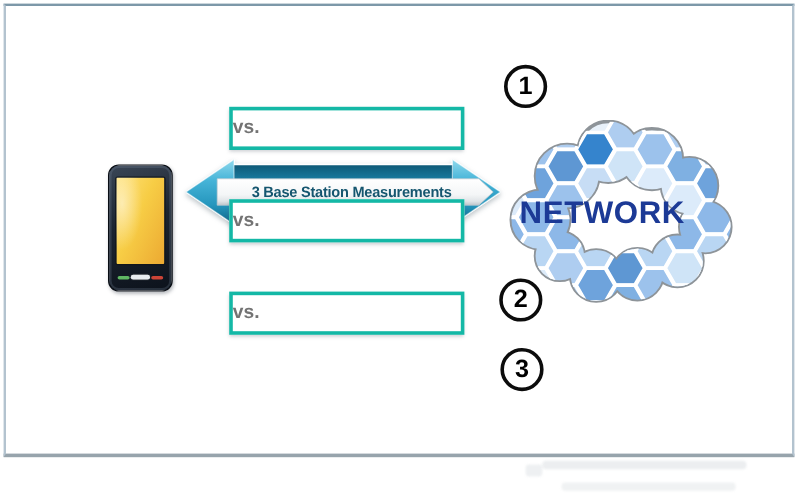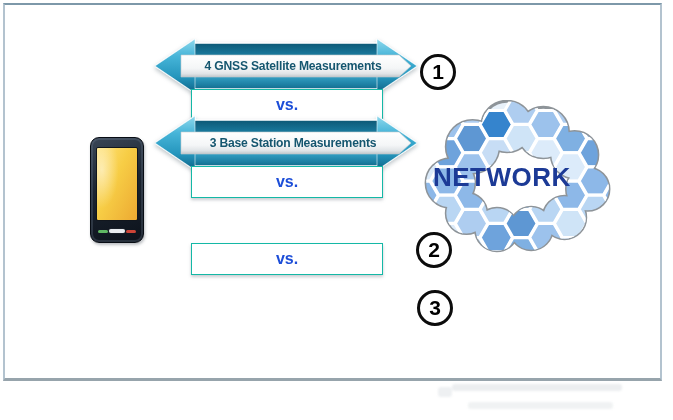--- a/index.html
+++ b/index.html
@@ -26,22 +26,22 @@
   .network-label{position:absolute;left:428px;top:157px;width:166px;text-align:left;
          font-size:26px;font-weight:bold;letter-spacing:.5px;color:#1c3a96;}
   
   .arrow-row{position:absolute;left:150px;width:262px;}
   .arrow-row svg{position:absolute;left:0;top:0;filter:drop-shadow(0 2px 2px rgba(70,90,100,.35));}
   .banner-label{position:absolute;left:26px;width:224px;height:22px;line-height:22px;
          text-align:center;font-size:12.5px;font-weight:bold;color:#15566f;
          letter-spacing:-.2px;transform:scaleX(.97);}
   .a-small{height:54px;} .a-small .banner-label{top:16px;}
   .vs-box{position:absolute;left:186px;width:190px;height:30px;background:#fff;
-         border:1px solid #14b8a6;box-shadow:0 2px 3px rgba(100,110,120,.35);
-         text-align:center;line-height:29px;font-size:16px;font-weight:bold;color:#1d4ed8;}
+         border:3px solid #14b8a6;box-shadow:0 2px 3px rgba(100,110,120,.35);
+         text-align:left;line-height:29px;font-size:16px;font-weight:bold;color:#737373;}
   .badge{position:absolute;width:30px;height:30px;border-radius:50%;border:3px solid #0c0c0c;
          background:#fff;text-align:center;line-height:30px;font-size:21px;font-weight:bold;color:#000;}
   
   .wm{position:absolute;border-radius:3px;filter:blur(1px);}
   .wm1{left:452px;top:384px;width:170px;height:7px;background:rgba(150,160,172,.18);}
   .wm2{left:438px;top:387px;width:14px;height:10px;background:rgba(150,160,172,.16);}
   .wm3{left:468px;top:402px;width:145px;height:7px;background:rgba(150,160,172,.14);}
 </style>
 </head>
 <body>
@@ -157,33 +157,24 @@
   </svg>
   <div class="network-label">NETWORK</div>
 
   <div class="phone">
     <div class="phone-screen"></div>
     <div class="phone-btn btn-green"></div>
     <div class="phone-btn btn-silver"></div>
     <div class="phone-btn btn-red"></div>
   </div>
 
-  <div class="arrow-row a-small" style="top:34px">
-    <svg width="262" height="54" viewBox="0 0 262 54">
-      <path d="M0,27 L40,0 L40,4 L222,4 L222,0 L262,27 L222,54 L222,50 L40,50 L40,54 Z" fill="url(#gradBody)" stroke="#ffffff" stroke-width="1.5"></path>
-      <path d="M0,27 L40,0 L40,54 Z" fill="url(#gradHead)" stroke="rgba(255,255,255,.55)" stroke-width="1"></path>
-      <path d="M262,27 L222,0 L222,54 Z" fill="url(#gradHead)" stroke="rgba(255,255,255,.55)" stroke-width="1"></path>
-      <path d="M26,16 L244,16 L256,27 L244,38 L26,38 Z" fill="url(#gradBanner)" stroke="#c3cacf" stroke-width="0.6"></path>
-    </svg>
-    <div class="banner-label">4 GNSS Satellite Measurements</div>
-  </div>
 
   <div class="vs-box" style="top:84px">vs.</div>
 
-  <div class="arrow-row a-small" style="top:111px">
+  <div class="arrow-row a-small" style="top:128px">
     <svg width="262" height="54" viewBox="0 0 262 54">
       <path d="M0,27 L40,0 L40,4 L222,4 L222,0 L262,27 L222,54 L222,50 L40,50 L40,54 Z" fill="url(#gradBody)" stroke="#ffffff" stroke-width="1.5"></path>
       <path d="M0,27 L40,0 L40,54 Z" fill="url(#gradHead)" stroke="rgba(255,255,255,.55)" stroke-width="1"></path>
       <path d="M262,27 L222,0 L222,54 Z" fill="url(#gradHead)" stroke="rgba(255,255,255,.55)" stroke-width="1"></path>
       <path d="M26,16 L244,16 L256,27 L244,38 L26,38 Z" fill="url(#gradBanner)" stroke="#c3cacf" stroke-width="0.6"></path>
     </svg>
     <div class="banner-label">3 Base Station Measurements</div>
   </div>
 
   <div class="vs-box" style="top:161px">vs.</div>

